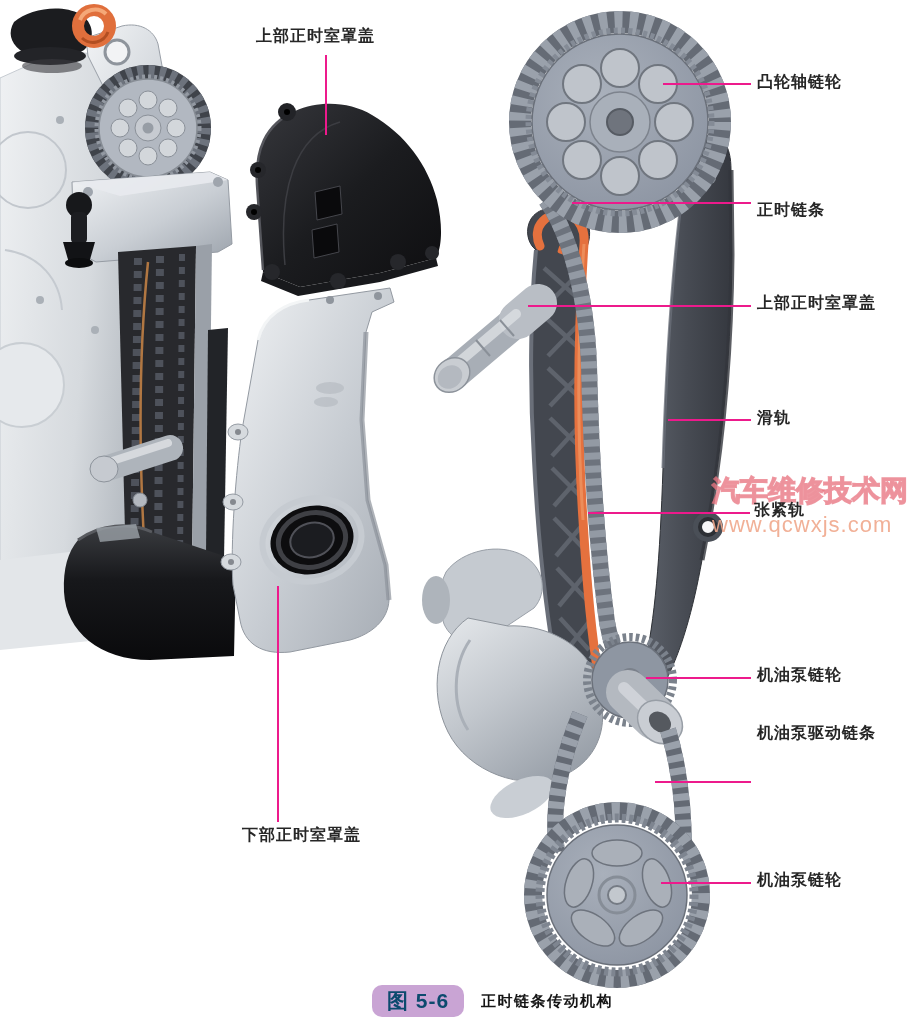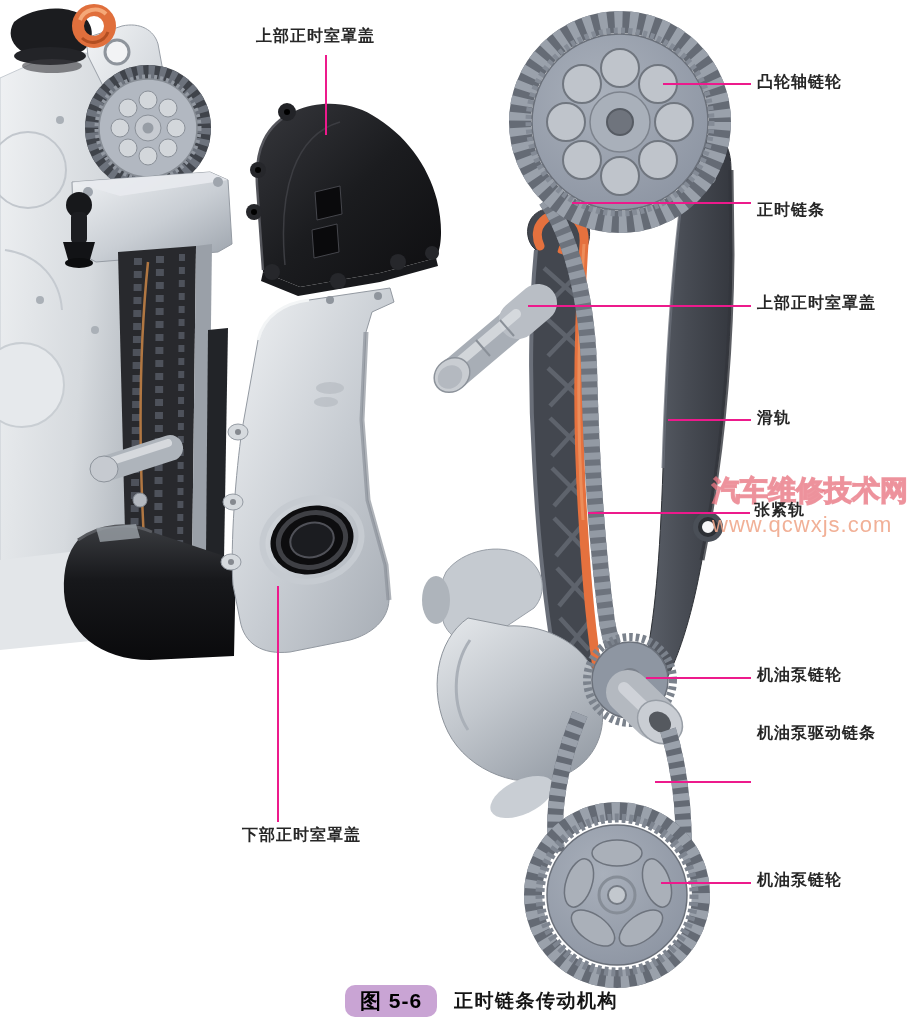--- a/index.html
+++ b/index.html
@@ -9,22 +9,22 @@
   .part-label{position:absolute;font-size:16px;font-weight:600;color:#262626;
        letter-spacing:1px;white-space:nowrap;line-height:1.1;}
   .watermark{position:absolute;left:712px;top:472px;width:210px;pointer-events:none;}
   .wm-name{font-size:28px;font-weight:700;letter-spacing:0px;white-space:nowrap;
        color:rgba(236,130,142,0.18);-webkit-text-stroke:1.3px rgba(232,118,130,0.75);}
   .wm-url{font-size:22px;font-weight:400;letter-spacing:1px;color:#f0a88c;opacity:.9;
        white-space:nowrap;margin-top:2px;}
   .caption{position:absolute;left:345px;top:985px;display:flex;align-items:center;gap:17px;}
   .caption-badge{display:inline-flex;align-items:center;justify-content:center;
        min-width:92px;height:32px;border-radius:10px;background:#c9a4d4;
-       color:#000000;font-size:21px;font-weight:700;letter-spacing:1px;}
-  .caption-title{font-size:19px;font-weight:700;color:#151515;letter-spacing:1.5px;white-space:nowrap;}
+       color:#0c4a6e;font-size:21px;font-weight:700;letter-spacing:1px;margin-left:27px;}
+  .caption-title{font-size:15px;font-weight:700;color:#151515;letter-spacing:1.5px;white-space:nowrap;}
   .leader{stroke:#ed1a8c;stroke-width:2;}
 </style>
 </head>
 <body>
 
 <div class="fig">
 
 <svg width="916" height="1024" viewBox="0 0 916 1024">
   <defs>
     <linearGradient id="gMetal" x1="0" y1="0" x2="1" y2="1">

